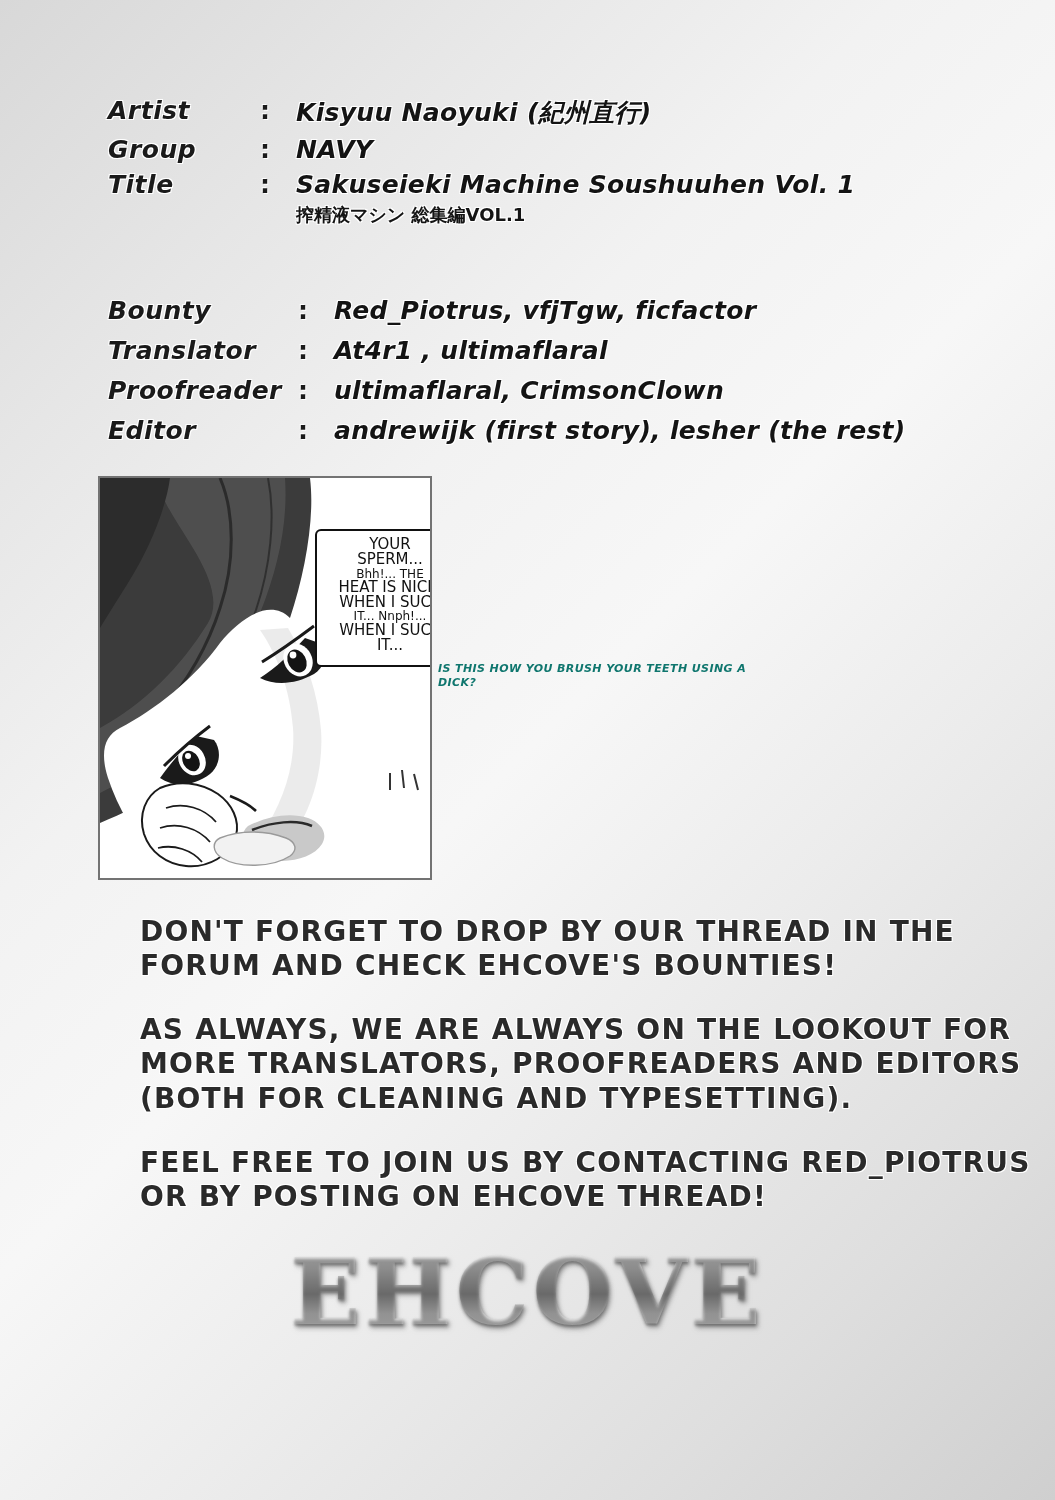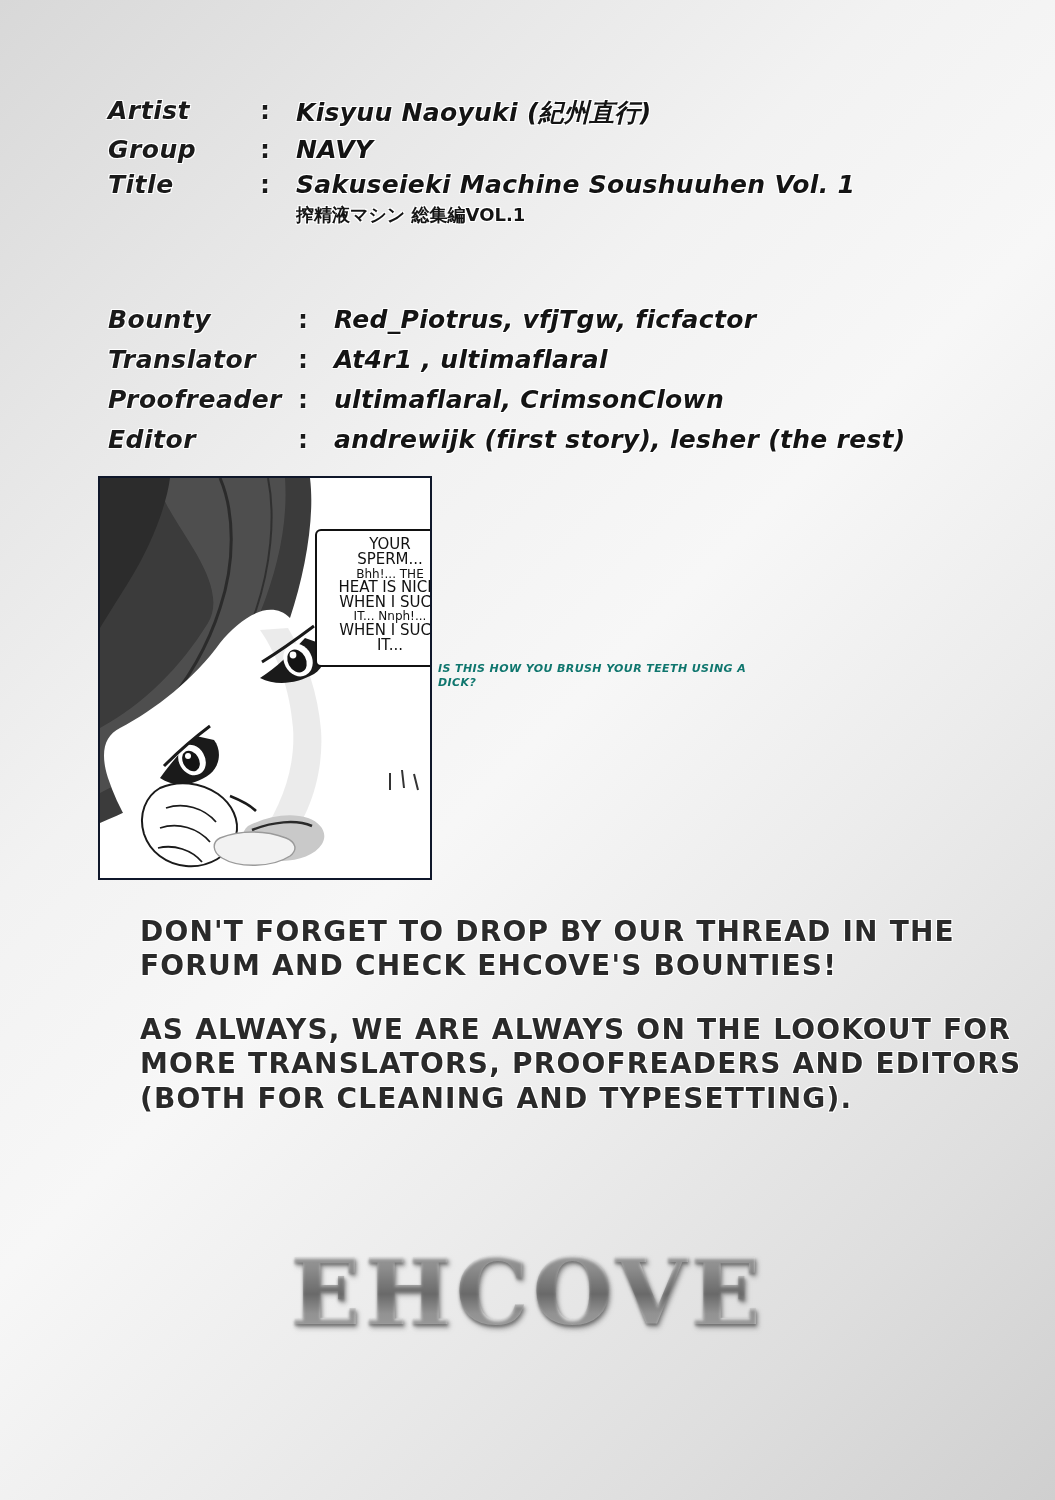--- a/index.html
+++ b/index.html
@@ -67,36 +67,36 @@
   }
   .cred-sub {
     margin-left: 188px;
     margin-top: -2px;
     margin-bottom: 6px;
   }
 
   .credits-2 {
     position: absolute;
     left: 108px;
-    top: 305px;
+    top: 296px;
     width: 900px;
   }
   .credits-2 .cred-label { width: 190px; flex: 0 0 190px; }
   .credits-2 .cred-colon { width: 36px; flex: 0 0 36px; }
   .cred-row.sp { margin-bottom: 11px; }
 
   
   .panel {
     position: absolute;
     left: 98px;
     top: 476px;
     width: 330px;
     height: 400px;
     background: #737373;
-    border: 2px solid #0f172a;
+    border: 2px solid #737373;
     overflow: hidden;
   }
   .panel-art { position: absolute; inset: 0; }
 
   .bubble {
     position: absolute;
     left: 215px;
     top: 51px;
     width: 150px;
     min-height: 138px;
@@ -279,19 +279,20 @@
       <span class="line">WHEN I SUCK</span>
       <span class="line">IT...</span>
     </div>
   </div>
 
   <div class="sfx-outside">IS THIS HOW YOU BRUSH YOUR TEETH USING A DICK?</div>
 
   <div class="notes">
     <div class="note-para">DON'T FORGET TO DROP BY OUR THREAD IN THE FORUM AND CHECK EHCOVE'S BOUNTIES!</div>
     <div class="note-para">AS ALWAYS, WE ARE ALWAYS ON THE LOOKOUT FOR MORE TRANSLATORS, PROOFREADERS AND EDITORS (BOTH FOR CLEANING AND TYPESETTING).</div>
+    <div class="note-para">FEEL FREE TO JOIN US BY CONTACTING RED_PIOTRUS OR BY POSTING ON EHCOVE THREAD!</div>
   </div>
 
   <div class="logo-wrap">
     <span class="logo">EHCOVE</span>
   </div>
 
 </div>
 
 </body></html>

